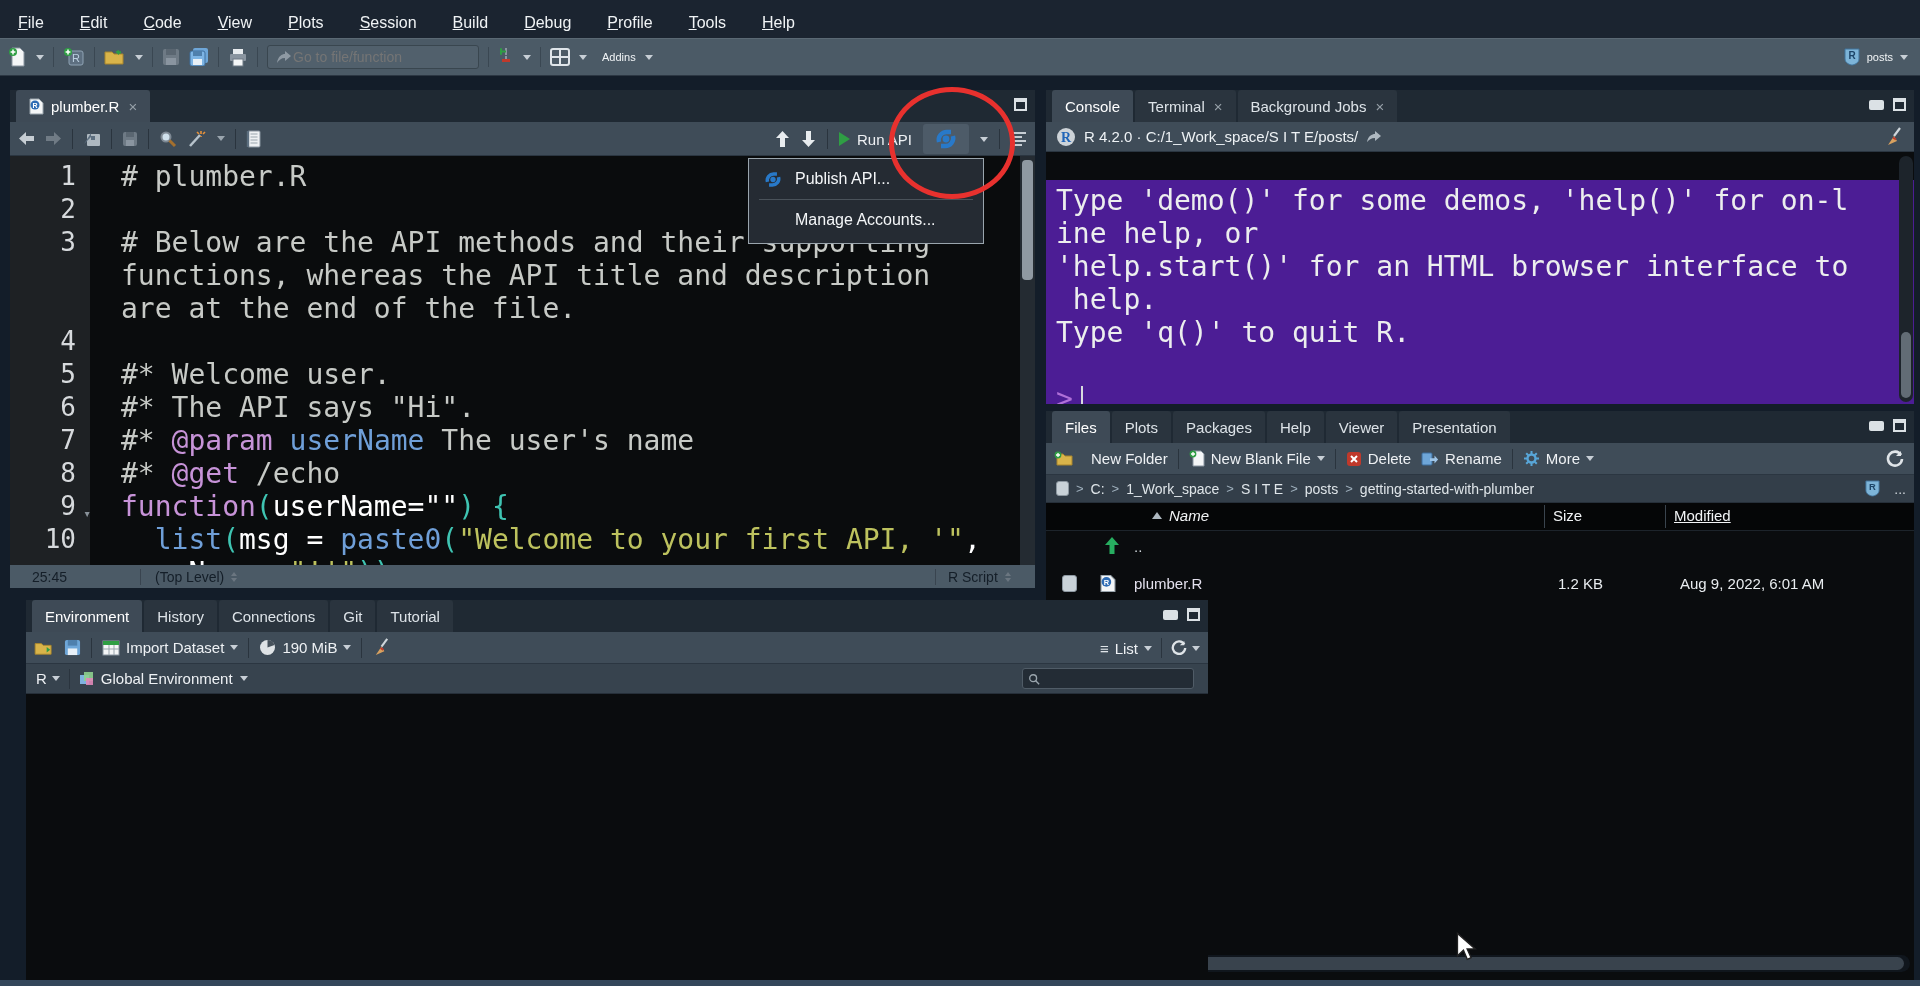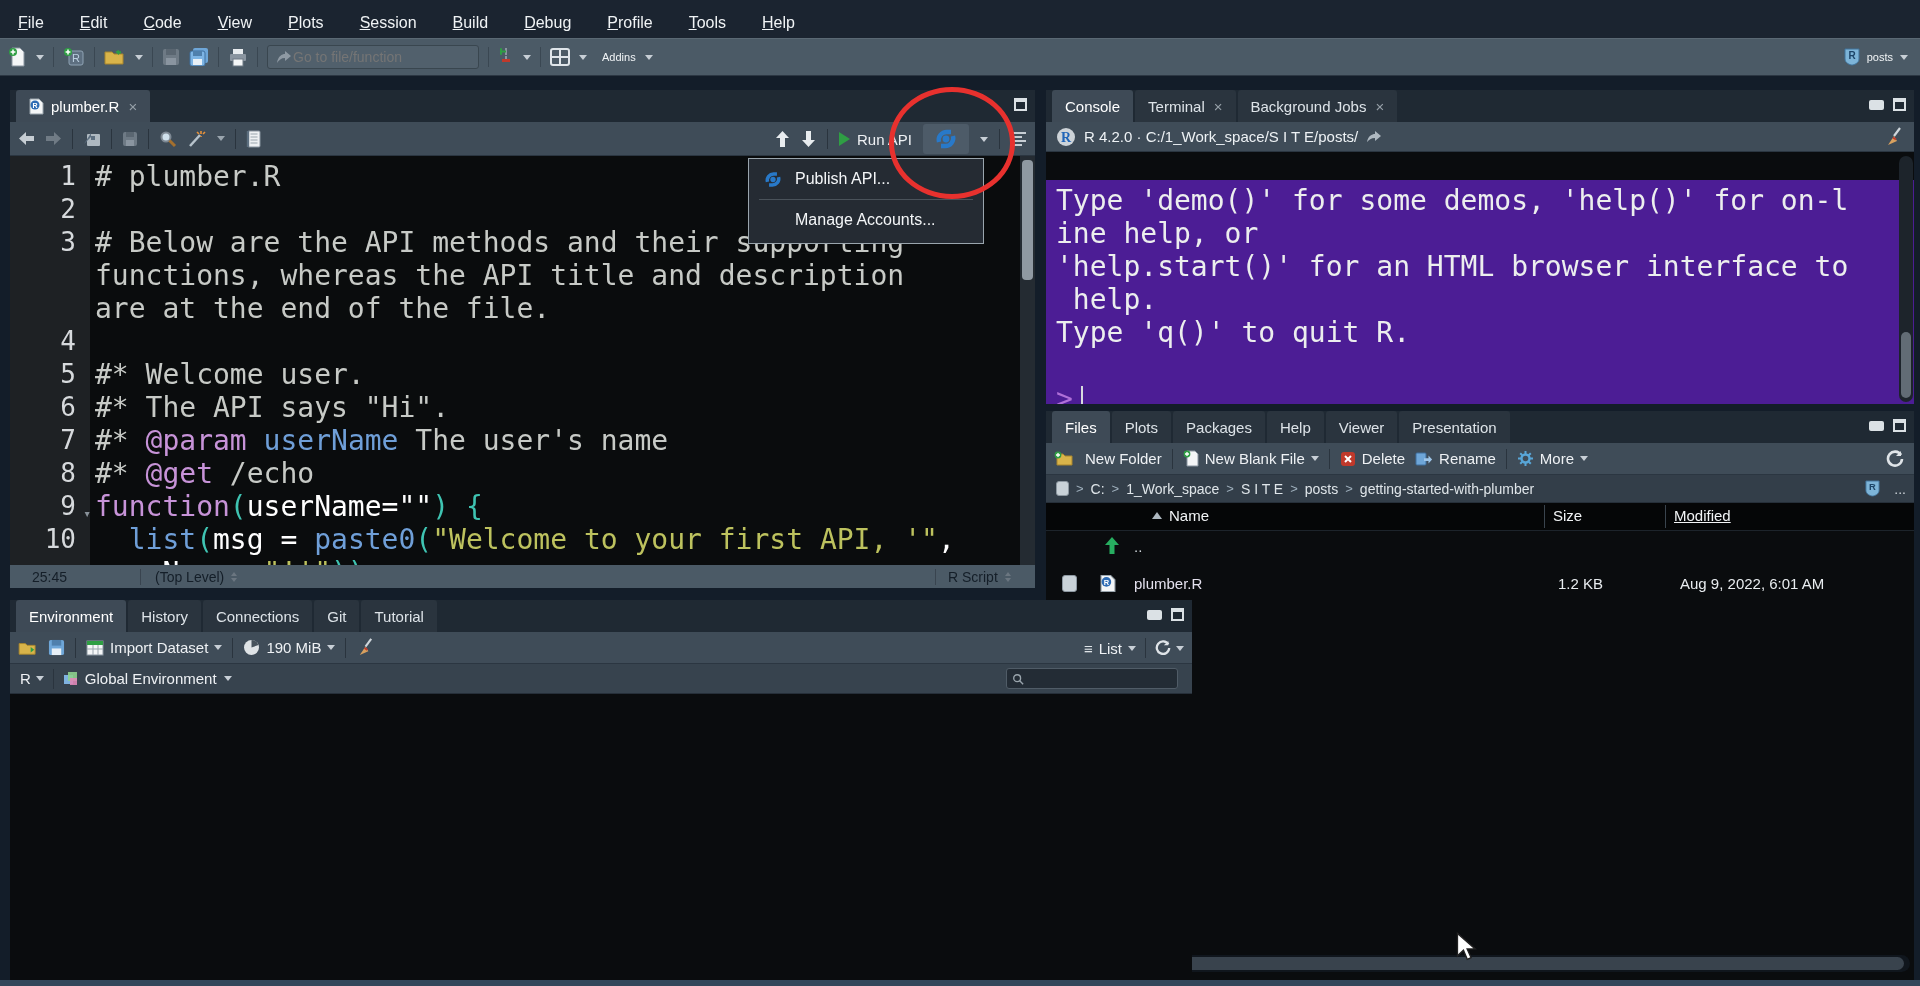--- a/index.html
+++ b/index.html
@@ -35,21 +35,21 @@
   .tbtext{font-size:15px;color:#eef1f4;}
 
   
   .codearea{position:absolute;left:0;right:0;top:66px;bottom:23px;background:#0a0c0d;overflow:hidden;}
   .gutterbg{position:absolute;left:0;top:0;width:80px;bottom:0;background:#1e2124;}
   .codefont{font-family:"DejaVu Sans Mono",monospace;font-size:28px;line-height:33px;}
   #code-rows{position:absolute;left:0;top:4px;right:16px;}
   .crow{display:flex;height:33px;white-space:pre;}
   .cgut{position:relative;flex:none;width:66px;padding-right:14px;text-align:right;color:#d6d9dc;font-size:26px;}
   .cfold{position:absolute;right:-1px;top:7px;font-size:13px;color:#8a939b;}
-  .ctxt{padding-left:5px;}
+  .ctxt{padding-left:31px;}
   .tk-comment{color:#c7cac6;} .tk-keyword{color:#c793d8;} .tk-ident{color:#6f9fd8;}
   .tk-string{color:#bdc25e;} .tk-paren{color:#3fc4b2;} .tk-plain{color:#ffffff;} .tk-prompt{color:#b070d8;}
   .vscroll-e{position:absolute;right:0;top:66px;width:15px;bottom:23px;background:#242b32;}
   .vthumb-e{position:absolute;left:2px;right:2px;top:4px;height:120px;background:#8f99a2;border-radius:4px;}
   .estatus{position:absolute;left:0;right:0;bottom:0;height:23px;background:#4b5a66;display:flex;align-items:center;font-size:14px;color:#141e28;}
   .spin{display:inline-flex;flex-direction:column;gap:2px;margin-left:7px;}
   .spin i{width:0;height:0;border-left:3.5px solid transparent;border-right:3.5px solid transparent;}
   .spin .up{border-bottom:4px solid #6b7680;} .spin .dn{border-top:4px solid #6b7680;}
 
   
@@ -407,21 +407,21 @@
         </span>
       <span class="tab">
           <span>Presentation</span>
         </span>
       <div class="winbtns">
           <span class="minbtn"></span>
           <span class="maxbtn"></span>
         </div>
     </div>
     <div class="ptoolbar" style="top:32px;height:32px;">
-      <span style="display:flex;align-items:center;gap:12px;">
+      <span style="display:flex;align-items:center;gap:18px;">
         <svg width="19" height="15" viewBox="0 0 19 15">
             <path d="M3 3h6l2 2h7v9H3z" fill="#d9b44a" stroke="#a8852c"></path>
             <circle cx="4" cy="4" r="3.4" fill="#2f9e44"></circle>
             <path d="M4 2v4M2 4h4" stroke="#fff" stroke-width="1.3"></path>
           </svg>
         <span class="tbtext">New Folder</span>
       </span>
       <span class="sep-d"></span>
       <span style="display:flex;align-items:center;gap:6px;">
         <svg width="16" height="17" viewBox="0 0 16 17">
@@ -477,21 +477,21 @@
       <span>getting-started-with-plumber</span>
       <span style="position:absolute;right:34px;display:flex;align-items:center;">
         <svg width="15" height="17" viewBox="0 0 16 18">
             <path d="M1 1h14v10c0 4-5 6-7 6s-7-2-7-6z" fill="#7db4d8" stroke="#40729a"></path>
             <text x="8" y="11" font-size="10" fill="#1d4568" text-anchor="middle" font-weight="bold" font-family="Liberation Sans">R</text>
           </svg>
       </span>
       <span style="position:absolute;right:8px;color:#cfd6db;">...</span>
     </div>
     <div class="fheader">
-      <span style="position:absolute;left:106px;top:4px;display:flex;align-items:center;">
+      <span style="position:absolute;left:106px;top:4px;display:flex;align-items:center;font-style:italic;">
         <span class="sortasc"></span>
         <span>Name</span>
       </span>
       <span class="fcol-line" style="left:498px;"></span>
       <span style="position:absolute;left:507px;top:4px;">Size</span>
       <span class="fcol-line" style="left:619px;"></span>
       <span style="position:absolute;left:628px;top:4px;text-decoration:underline;">Modified</span>
     </div>
     <div class="frow" style="top:119px;">
       <span style="position:absolute;left:56px;top:6px;">
@@ -512,21 +512,21 @@
       </span>
       <span style="position:absolute;left:88px;top:9px;color:#e4e1ee;">plumber.R</span>
       <span style="position:absolute;left:512px;top:9px;">1.2 KB</span>
       <span style="position:absolute;left:634px;top:9px;">Aug 9, 2022, 6:01 AM</span>
     </div>
     <div class="hscroll-f">
         <div class="hthumb-f"></div>
       </div>
   </div>
 
-  <div class="pane" style="left:10px;top:600px;width:1182px;height:380px;">
+  <div class="pane" style="left:26px;top:600px;width:1182px;height:380px;">
     <div class="tabstrip">
       <span class="tab active">
           <span>Environment</span>
         </span>
       <span class="tab">
           <span>History</span>
         </span>
       <span class="tab">
           <span>Connections</span>
         </span>

